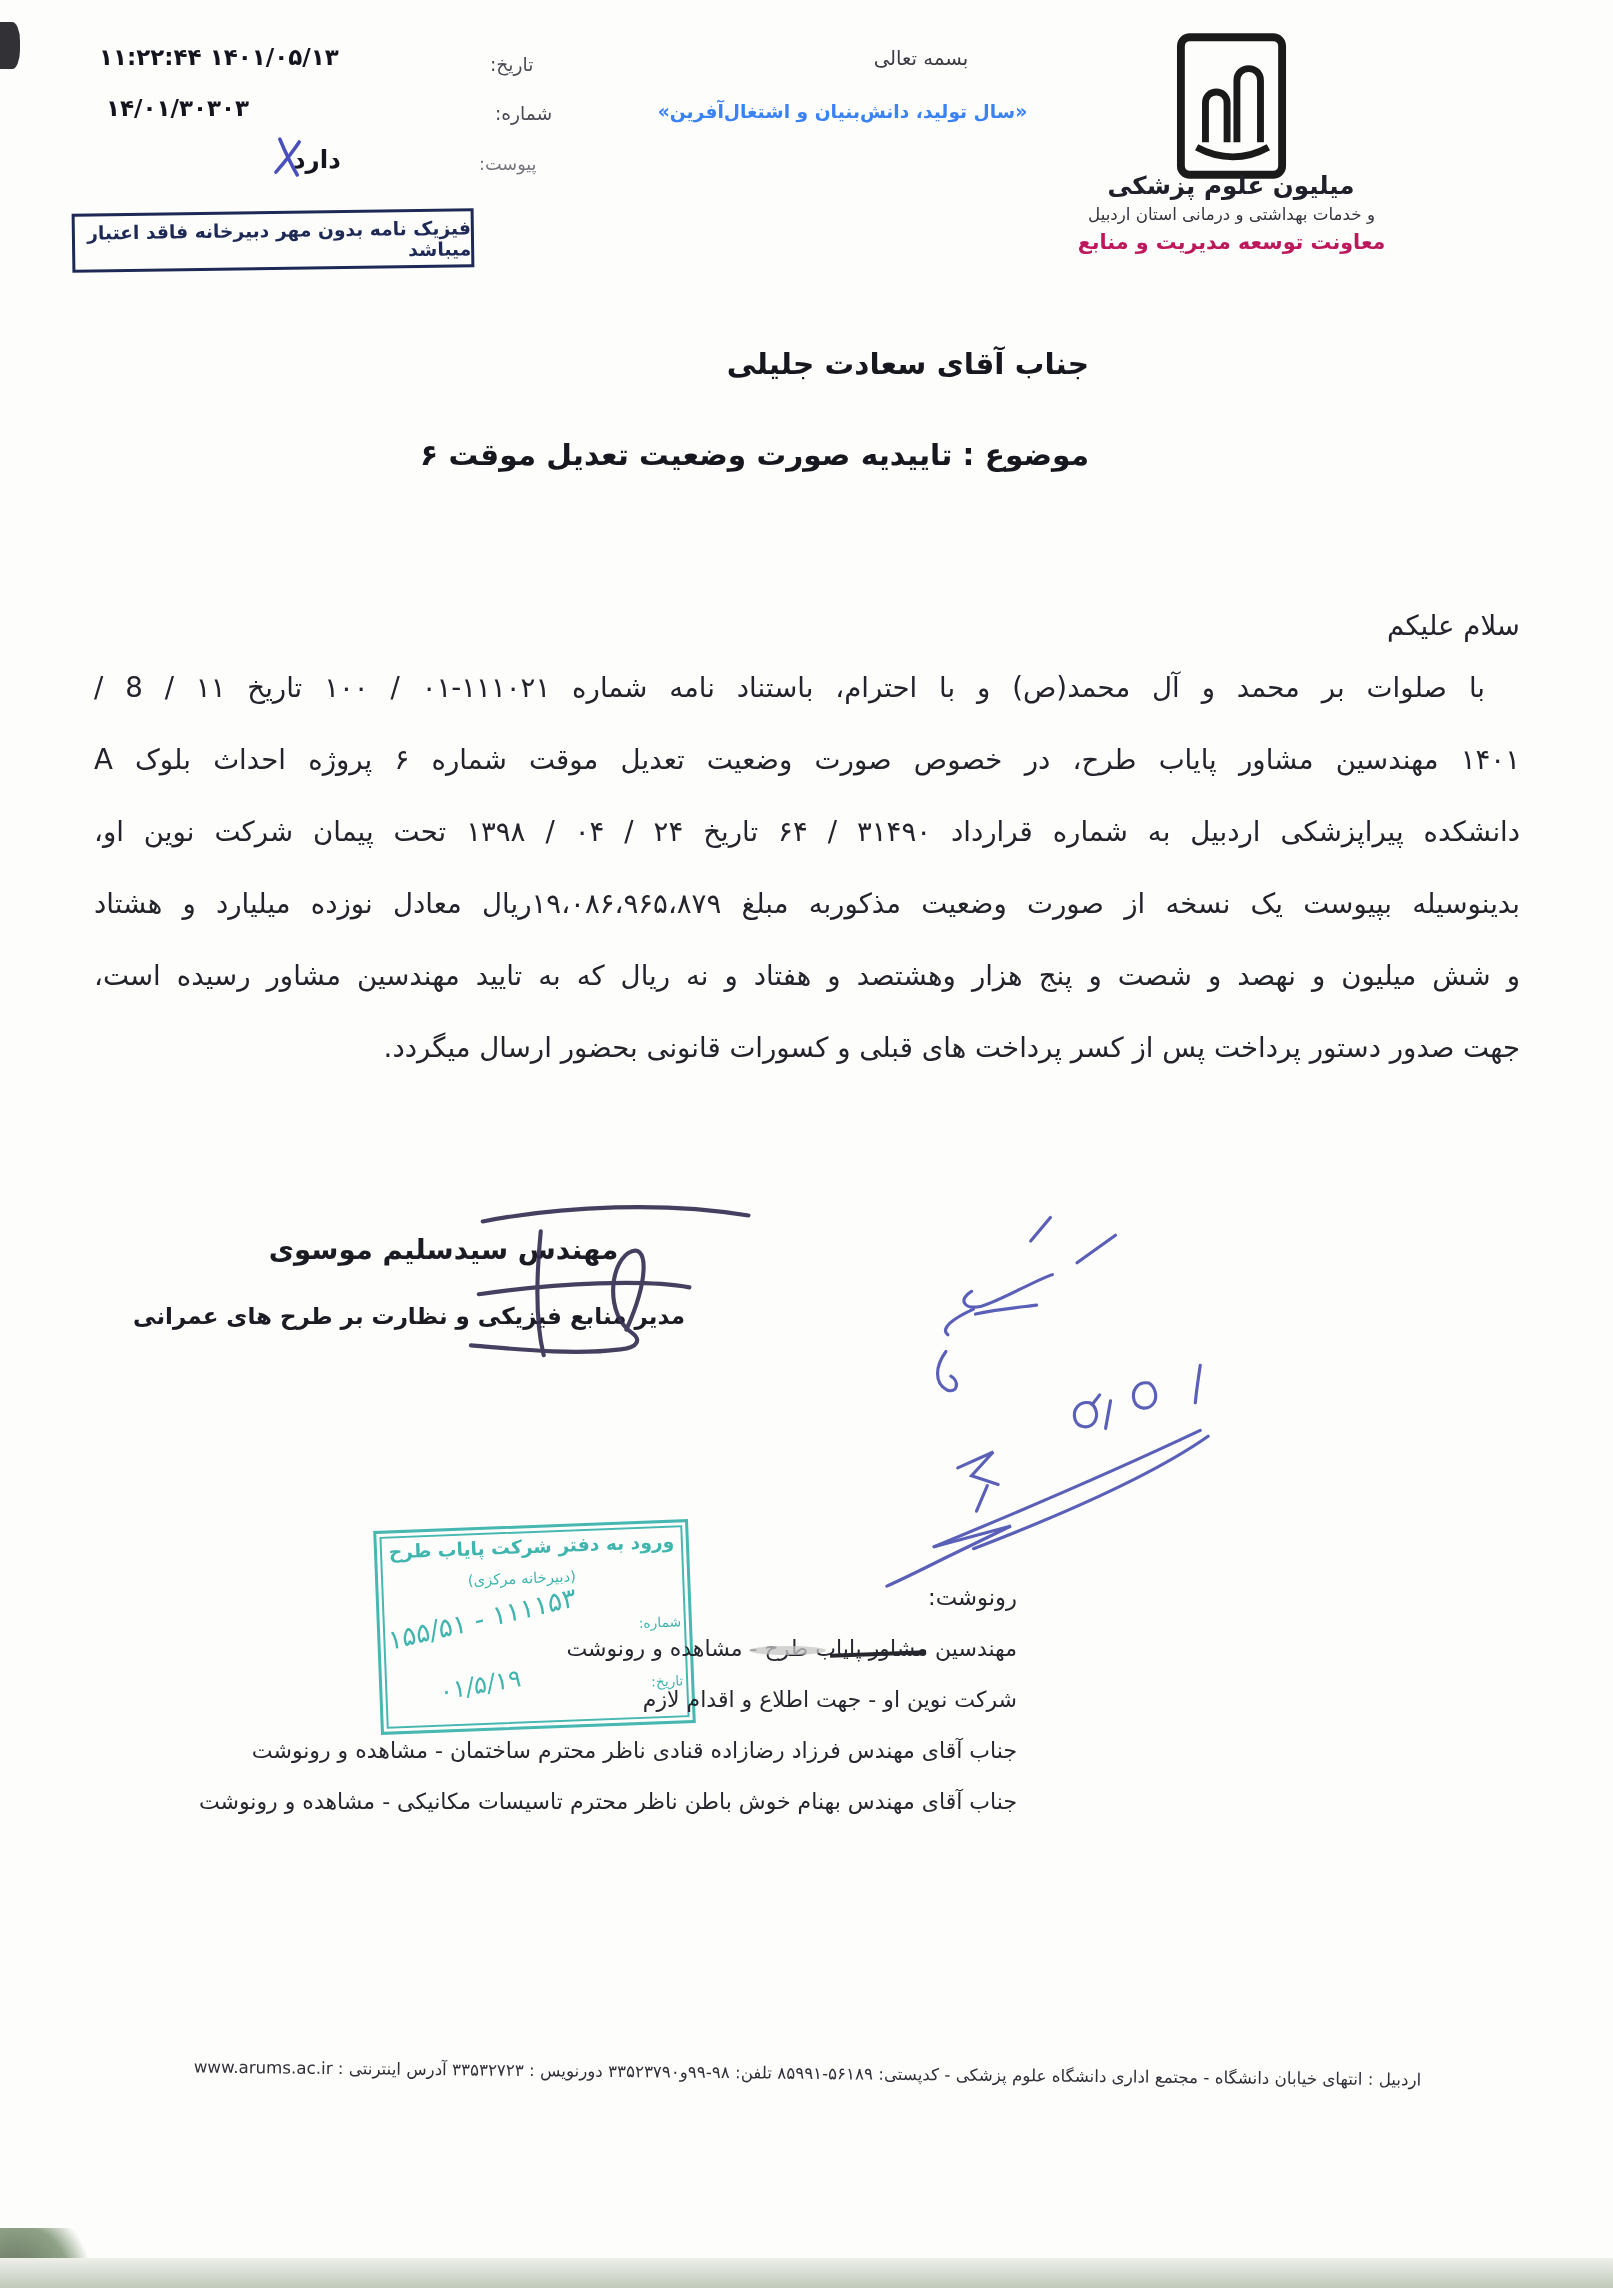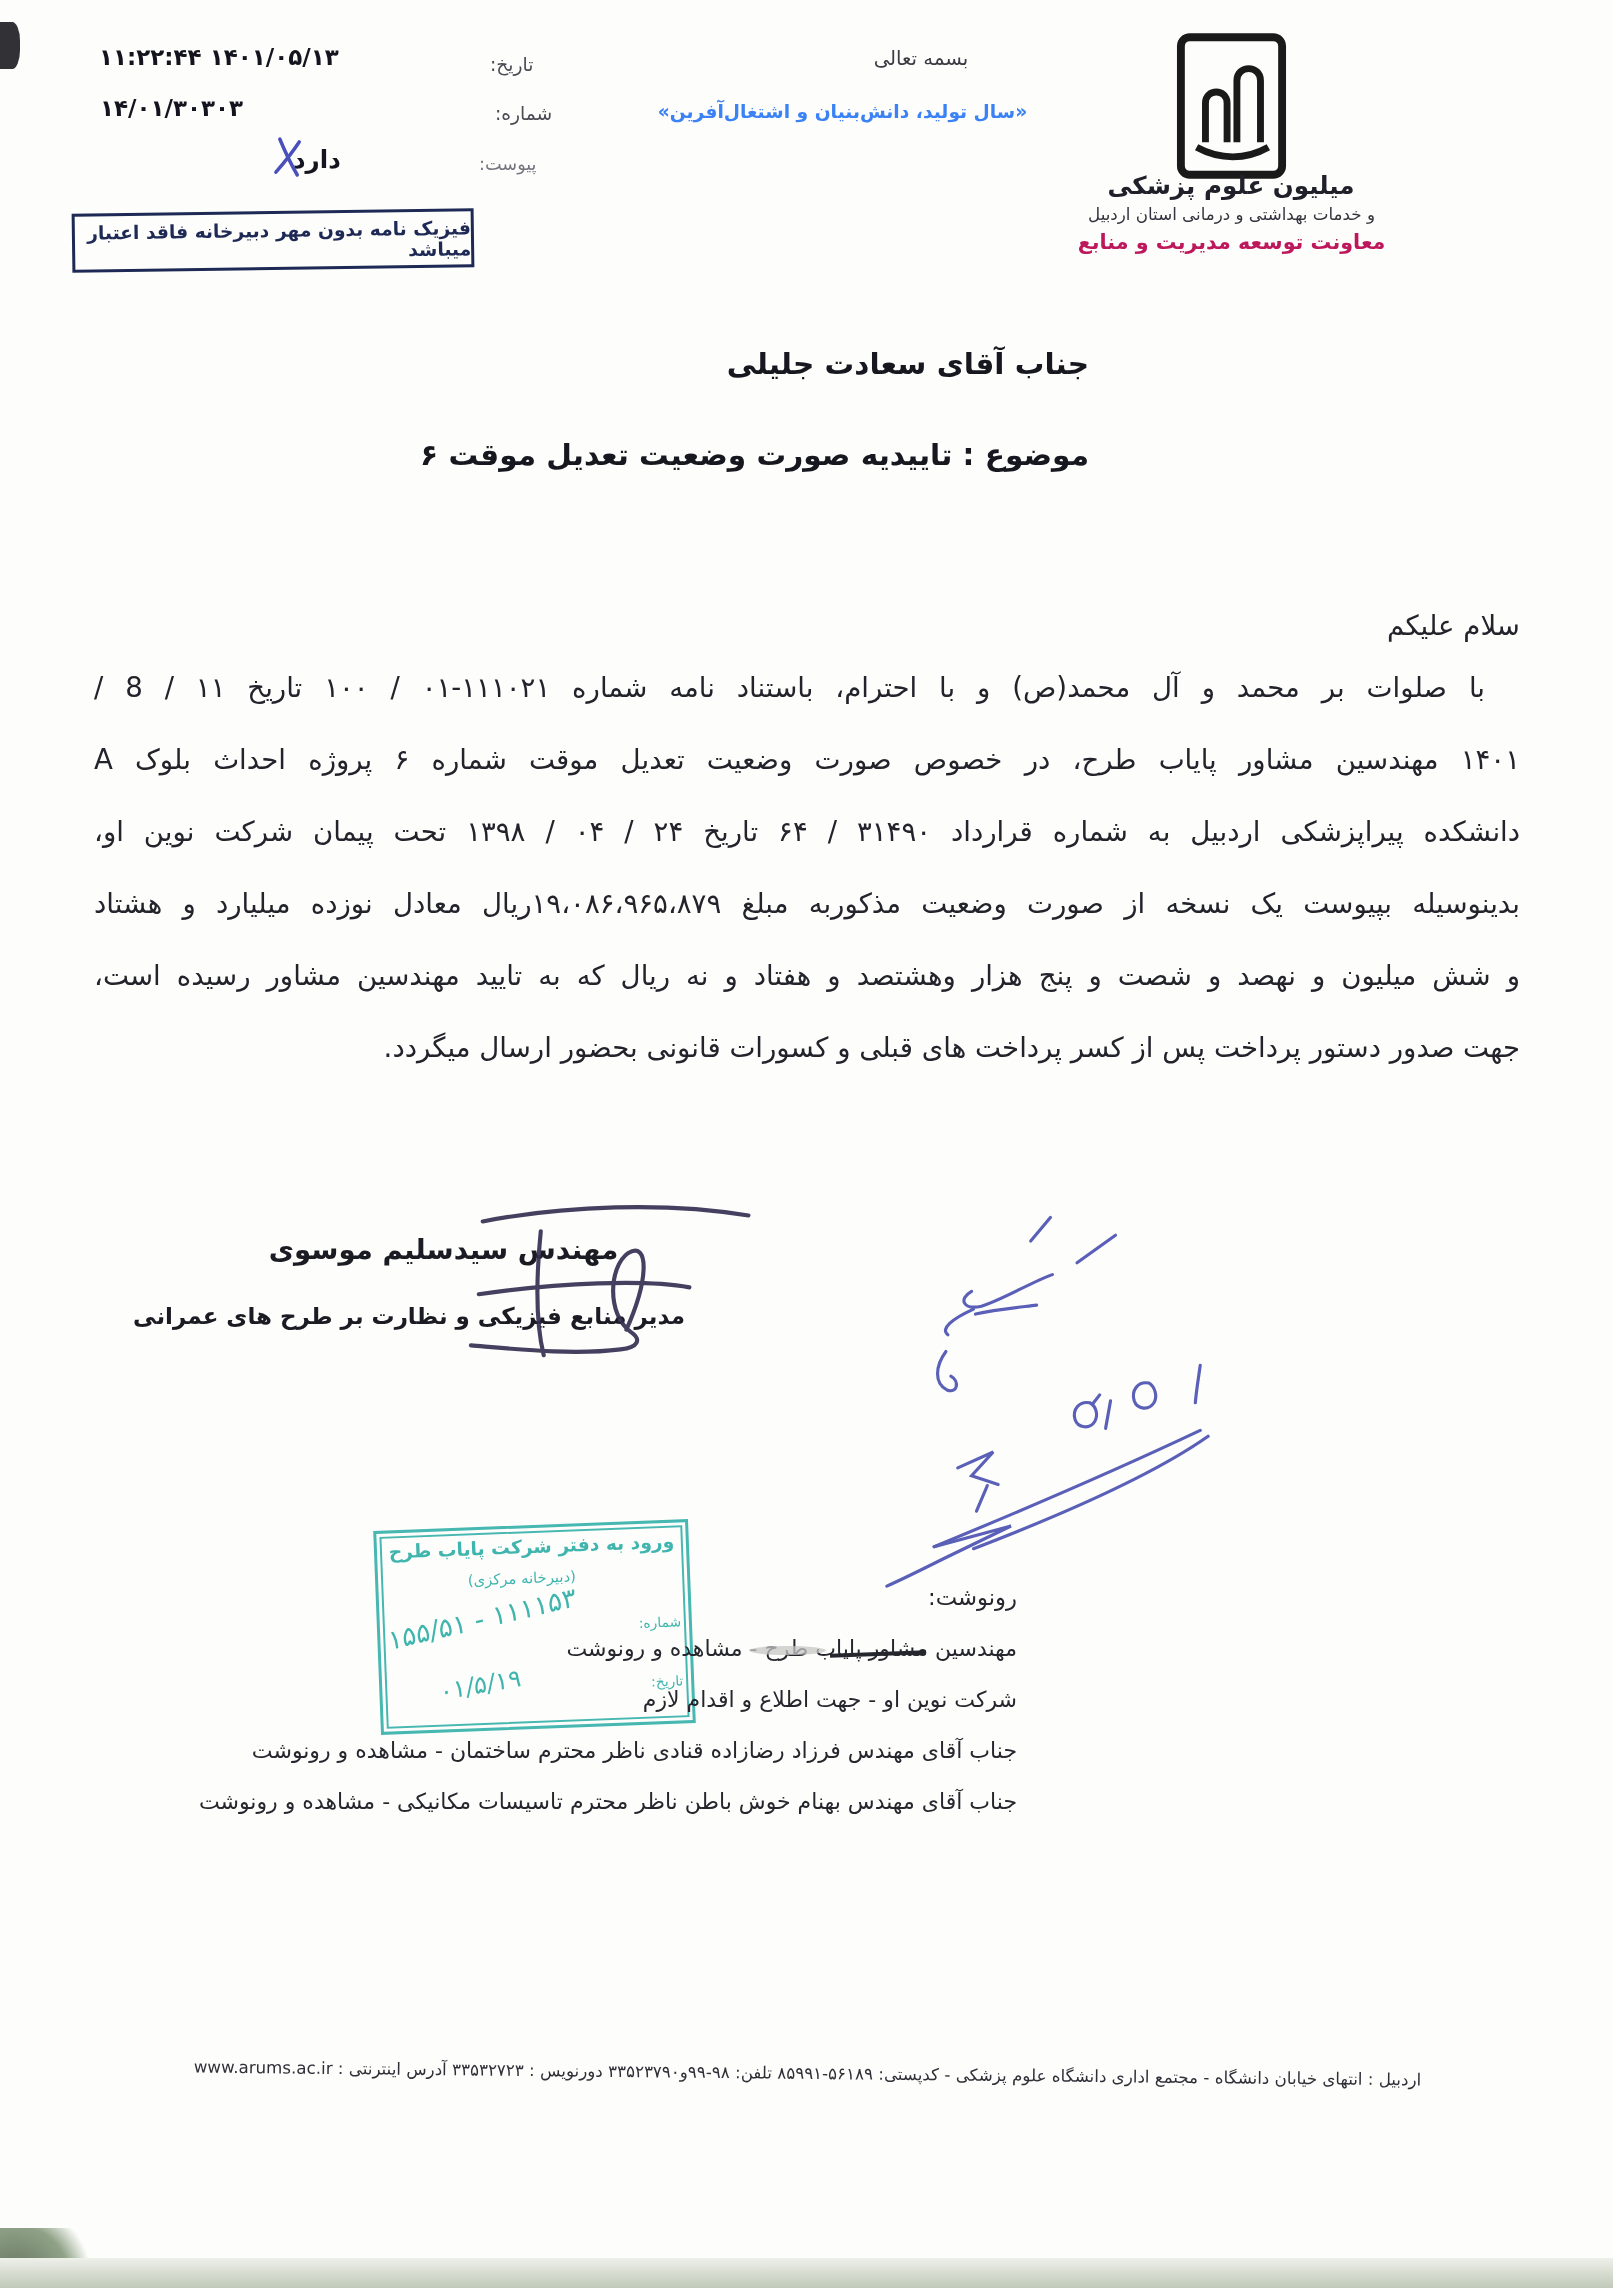--- a/index.html
+++ b/index.html
@@ -18,21 +18,21 @@
   .org-name  { left:1024px; top:171px; width:414px; text-align:center; font-size:24.6px; font-weight:bold; color:#20202a; }
   .org-sub   { left:985px; top:204px; width:493px; text-align:center; font-size:16.7px; color:#34343e; }
   .org-dept  { left:985px; top:230px; width:493px; text-align:center; font-size:20.7px; font-weight:bold; color:#be185d; }
 
   
   .meta-label { font-size:18.7px; color:#4a4a54; }
   .meta-value { font-weight:bold; font-size:23px; color:#14141f; text-align:left; direction:rtl; }
   .lbl-date   { left:490px; top:54px; }
   .val-date   { left:99px; top:44px; width:355px; }
   .lbl-no     { left:495px; top:103px; }
-  .val-no     { left:100px; top:95px; width:347px; }
+  .val-no     { left:106px; top:95px; width:347px; }
   .lbl-att    { left:479px; top:154px; color:#74747e; font-size:17.7px; }
   .val-att    { left:293px; top:145px; font-weight:bold; font-size:24.6px; color:#15151f; }
 
   .notice-box {
     left:72px; top:211px; width:402px; height:59px;
     border:3.9px solid #1e2a55; transform:rotate(-0.8deg);
     display:flex; align-items:center; justify-content:center;
     font-size:18.7px; font-weight:bold; color:#1e2a55;
   }
 

